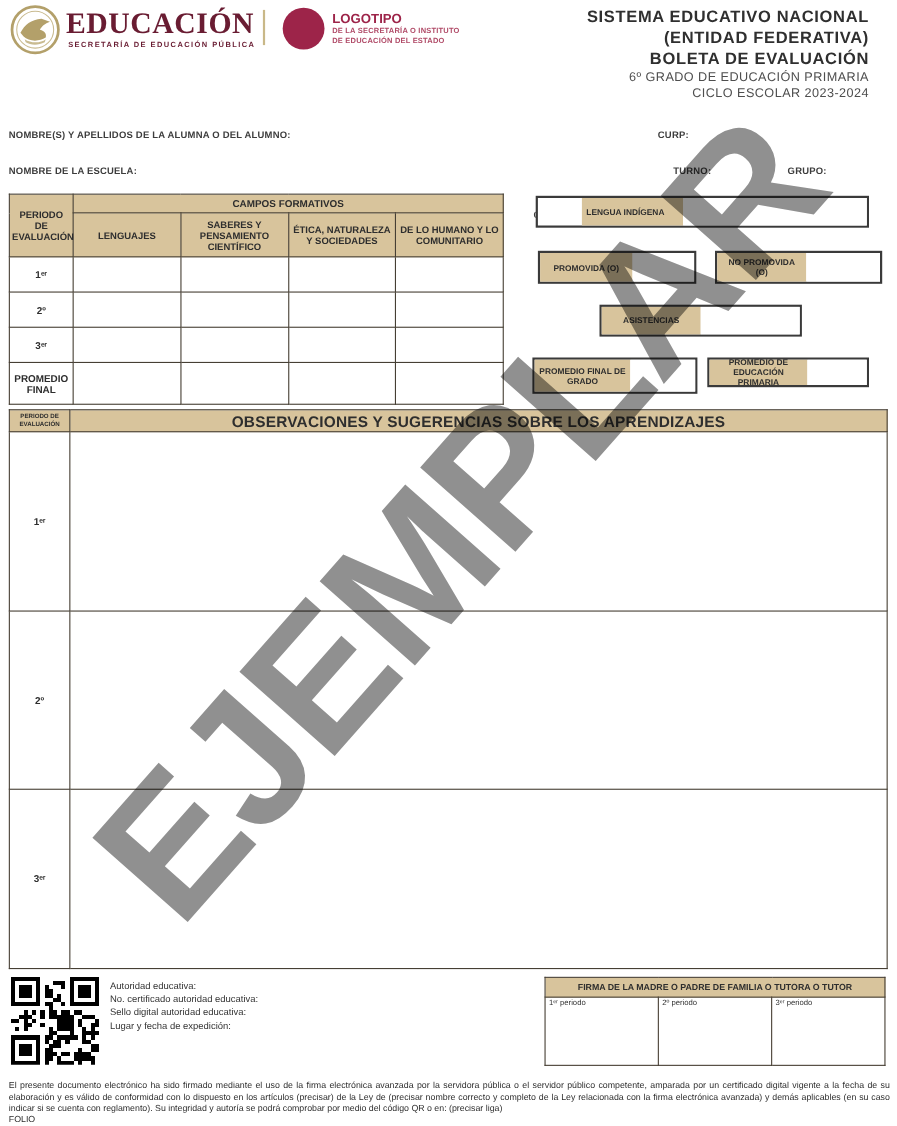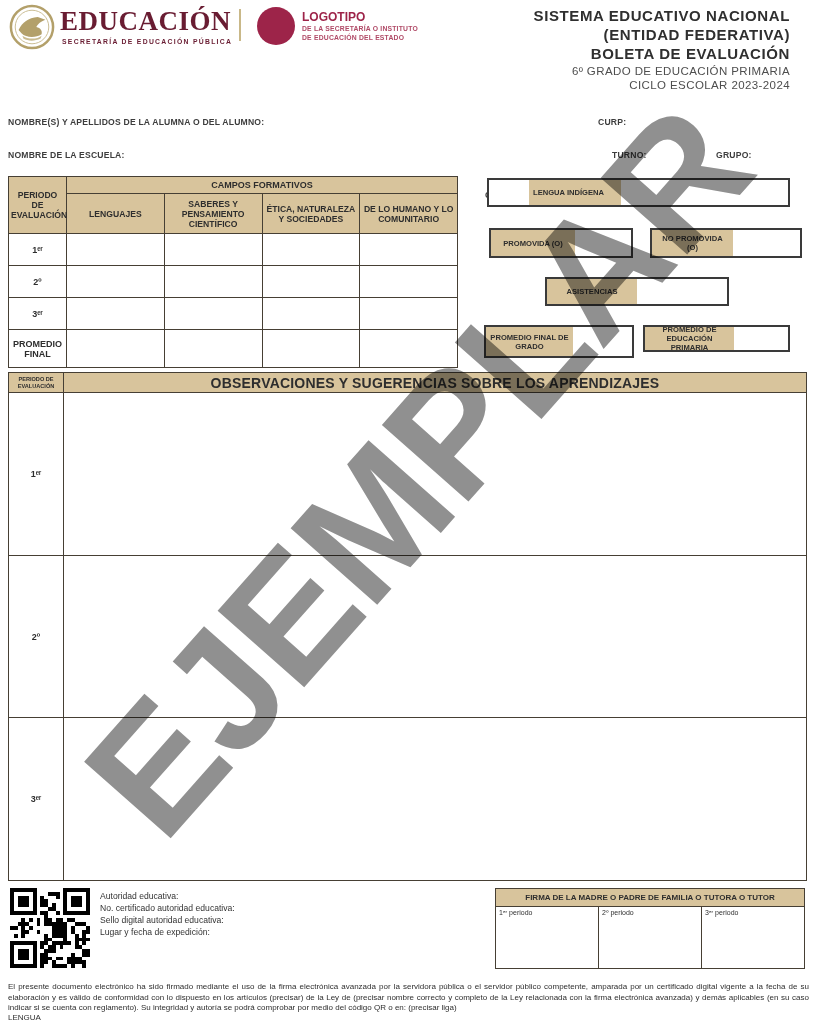--- a/index.html
+++ b/index.html
@@ -453,17 +453,17 @@
     </tr>
     <tr>
       <td class="cell">1ᵉʳ periodo</td>
       <td class="cell">2º periodo</td>
       <td class="cell">3ᵉʳ periodo</td>
     </tr>
   </tbody>
     </table>
 
   <div class="legal">El presente documento electrónico ha sido firmado mediante el uso de la firma electrónica avanzada por la servidora pública o el servidor público competente, amparada por un certificado digital vigente a la fecha de su elaboración y es válido de conformidad con lo dispuesto en los artículos (precisar) de la Ley de (precisar nombre correcto y completo de la Ley relacionada con la firma electrónica avanzada) y demás aplicables (en su caso indicar si se cuenta con reglamento). Su integridad y autoría se podrá comprobar por medio del código QR o en: (precisar liga)</div>
-  <div class="folio">LENGUA</div>
+  <div class="folio">FOLIO</div>
 
   <div class="watermark">EJEMPLAR</div>
 
 </div>
 
 </body></html>

